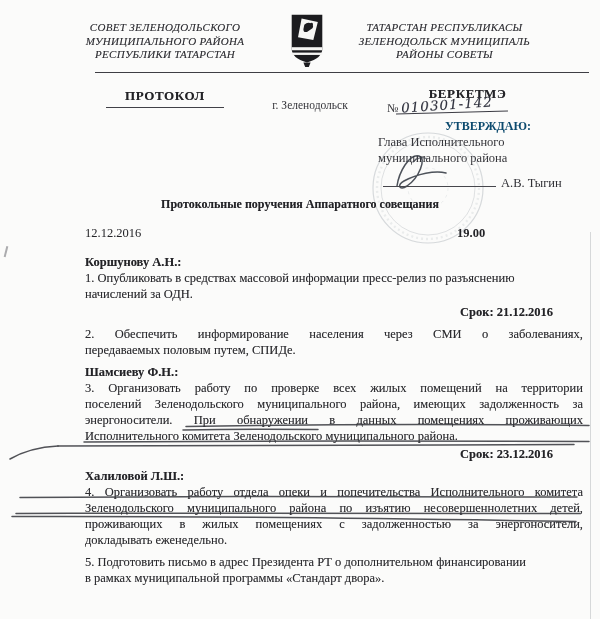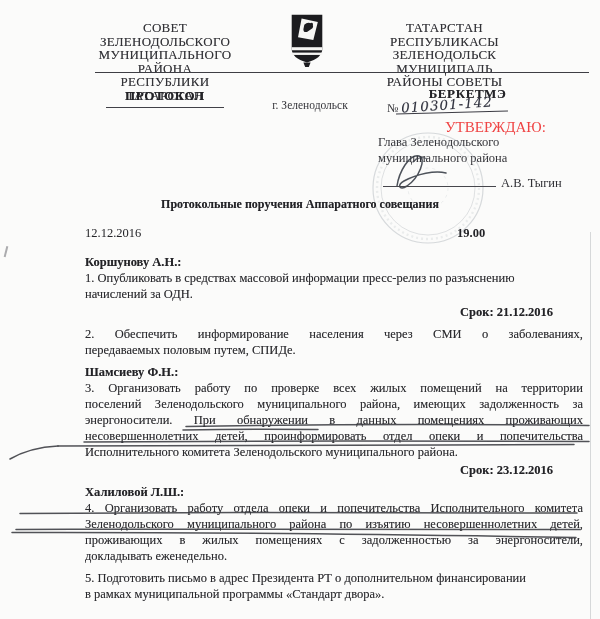--- a/index.html
+++ b/index.html
@@ -4,38 +4,38 @@
 <style>
   html,body{margin:0;padding:0;background:#e9e9e9;}
   .page{
     position:relative;width:600px;height:619px;margin:0 auto;
     background:#fbfbfa;overflow:hidden;
     font-family:"Liberation Serif","DejaVu Serif",serif;
     color:#2b2b2f;
   }
   .abs{position:absolute;}
   
-  .org{font-size:13px;line-height:13.5px;text-align:center;letter-spacing:.3px;color:#333338;text-shadow:0 0 .4px rgba(20,20,25,.4);}
+  .org{font-size:11px;line-height:13.5px;text-align:center;letter-spacing:.3px;color:#333338;text-shadow:0 0 .4px rgba(20,20,25,.4);font-style:italic;}
   .org-left{left:85px;top:21px;width:160px;}
   .org-right{left:352px;top:21px;width:185px;}
   .sep{left:95px;top:72px;width:494px;height:0;border-top:1.6px solid #3e3e44;}
   .doctype{font-weight:bold;font-size:13px;letter-spacing:.6px;color:#232327;text-align:center;text-shadow:0 0 .4px rgba(20,20,25,.45);}
   .dt-ru{left:105px;top:88px;width:120px;}
   .dt-ru-underline{left:106px;top:107px;width:118px;height:0;border-top:1.4px solid #414147;}
   .city{left:258px;top:99px;width:104px;font-size:11.5px;text-align:center;color:#35353a;}
   .dt-tt{left:405px;top:86px;width:125px;}
   .num-label{left:387px;top:101px;font-size:12px;color:#35353a;}
   .num-value{
     left:401px;top:96px;width:104px;font-size:13.5px;font-style:italic;
     letter-spacing:1px;color:#30323e;transform:rotate(-4deg);
     font-family:"DejaVu Serif",serif;text-shadow:.3px .3px 0 rgba(40,42,60,.35);
   }
   .num-underline{left:396px;top:112px;width:112px;height:0;border-top:1.3px solid #3c3c44;transform:rotate(-1.5deg);}
   
-  .approve-label{left:445px;top:119px;font-size:15px;font-weight:normal;color:#ef4444;}
+  .approve-label{left:445px;top:119px;font-size:12px;font-weight:bold;color:#0c4a6e;}
   .approver{left:378px;top:135px;width:150px;font-size:12.5px;line-height:15.5px;color:#333338;}
   .sig-line{left:383px;top:186px;width:113px;height:0;border-top:1.2px solid #46464c;}
   .approver-name{left:501px;top:176px;font-size:12.5px;color:#2f2f34;text-align:center;}
   
   .doc-title{left:0;top:197px;width:600px;text-align:center;font-size:12px;font-weight:bold;color:#232327;text-shadow:0 0 .4px rgba(20,20,25,.4);}
   .meta-date{left:85px;top:226px;font-size:12.5px;font-weight:normal;color:#232327;}
   .meta-time{left:457px;top:226px;font-size:12.5px;font-weight:bold;color:#232327;}
   
   .body{position:absolute;left:85px;top:254px;width:498px;font-size:12.5px;line-height:16px;text-shadow:0 0 .4px rgba(25,25,30,.35);}
   .assignee{font-weight:bold;color:#232327;height:16px;}
@@ -86,21 +86,21 @@
   <div class="abs dt-ru-underline"></div>
   <div class="abs city">г. Зеленодольск</div>
   <div class="abs doctype dt-tt">БЕРКЕТМЭ</div>
 
   <div class="abs num-label">№</div>
   <div class="abs num-value">010301-142</div>
   <div class="abs num-underline"></div>
 
   <div class="abs approve-label">УТВЕРЖДАЮ:</div>
   <div class="abs approver">
-    <div>Глава Зеленодольского</div>
+    <div>Глава Исполнительного</div>
     <div>муниципального района</div>
   </div>
 
   <svg class="stamp-svg" style="left:369px;top:129px;" width="118" height="118" viewBox="0 0 118 118">
     <circle cx="59" cy="59" r="55" fill="none" stroke="#8a929c" stroke-width="1.2" opacity=".32"></circle>
     <circle cx="59" cy="59" r="47" fill="none" stroke="#8a929c" stroke-width="1" opacity=".26"></circle>
     <circle cx="59" cy="59" r="51" fill="none" stroke="#8a929c" stroke-width="2.4" opacity=".14" stroke-dasharray="2 3"></circle>
     <circle cx="59" cy="59" r="20" fill="none" stroke="#8a929c" stroke-width="1" opacity=".14" stroke-dasharray="3 4"></circle>
   </svg>
 
@@ -130,21 +130,20 @@
         <div class="tline">передаваемых половым путем, СПИДе.</div>
       </div>
     </div>
 
     <div class="sec gap">
       <div class="assignee">Шамсиеву Ф.Н.:</div>
       <div class="item para">
         <div class="tline j">3. Организовать работу по проверке всех жилых помещений на территории</div>
         <div class="tline j">поселений Зеленодольского муниципального района, имеющих задолженность за</div>
         <div class="tline j">энергоносители. При обнаружении в данных помещениях проживающих</div>
-        <div class="tline j">несовершеннолетних детей, проинформировать отдел опеки и попечительства</div>
         <div class="tline">Исполнительного комитета Зеленодольского муниципального района.</div>
         <svg class="pen-svg" viewBox="0 0 600 90">
           <path d="M186 46.5 C300 44.5, 460 44, 589 45.5"></path>
           <path d="M183 50 C230 49, 280 49, 318 49.5"></path>
           <path d="M84 62 C240 60.5, 430 61, 589 61.5"></path>
           <path d="M58 66 C220 64.5, 400 65.5, 574 64.5"></path>
           <path d="M10 79 C22 72, 38 67, 58 66"></path>
         </svg>
       </div>
       <div class="deadline">Срок: 23.12.2016</div>

